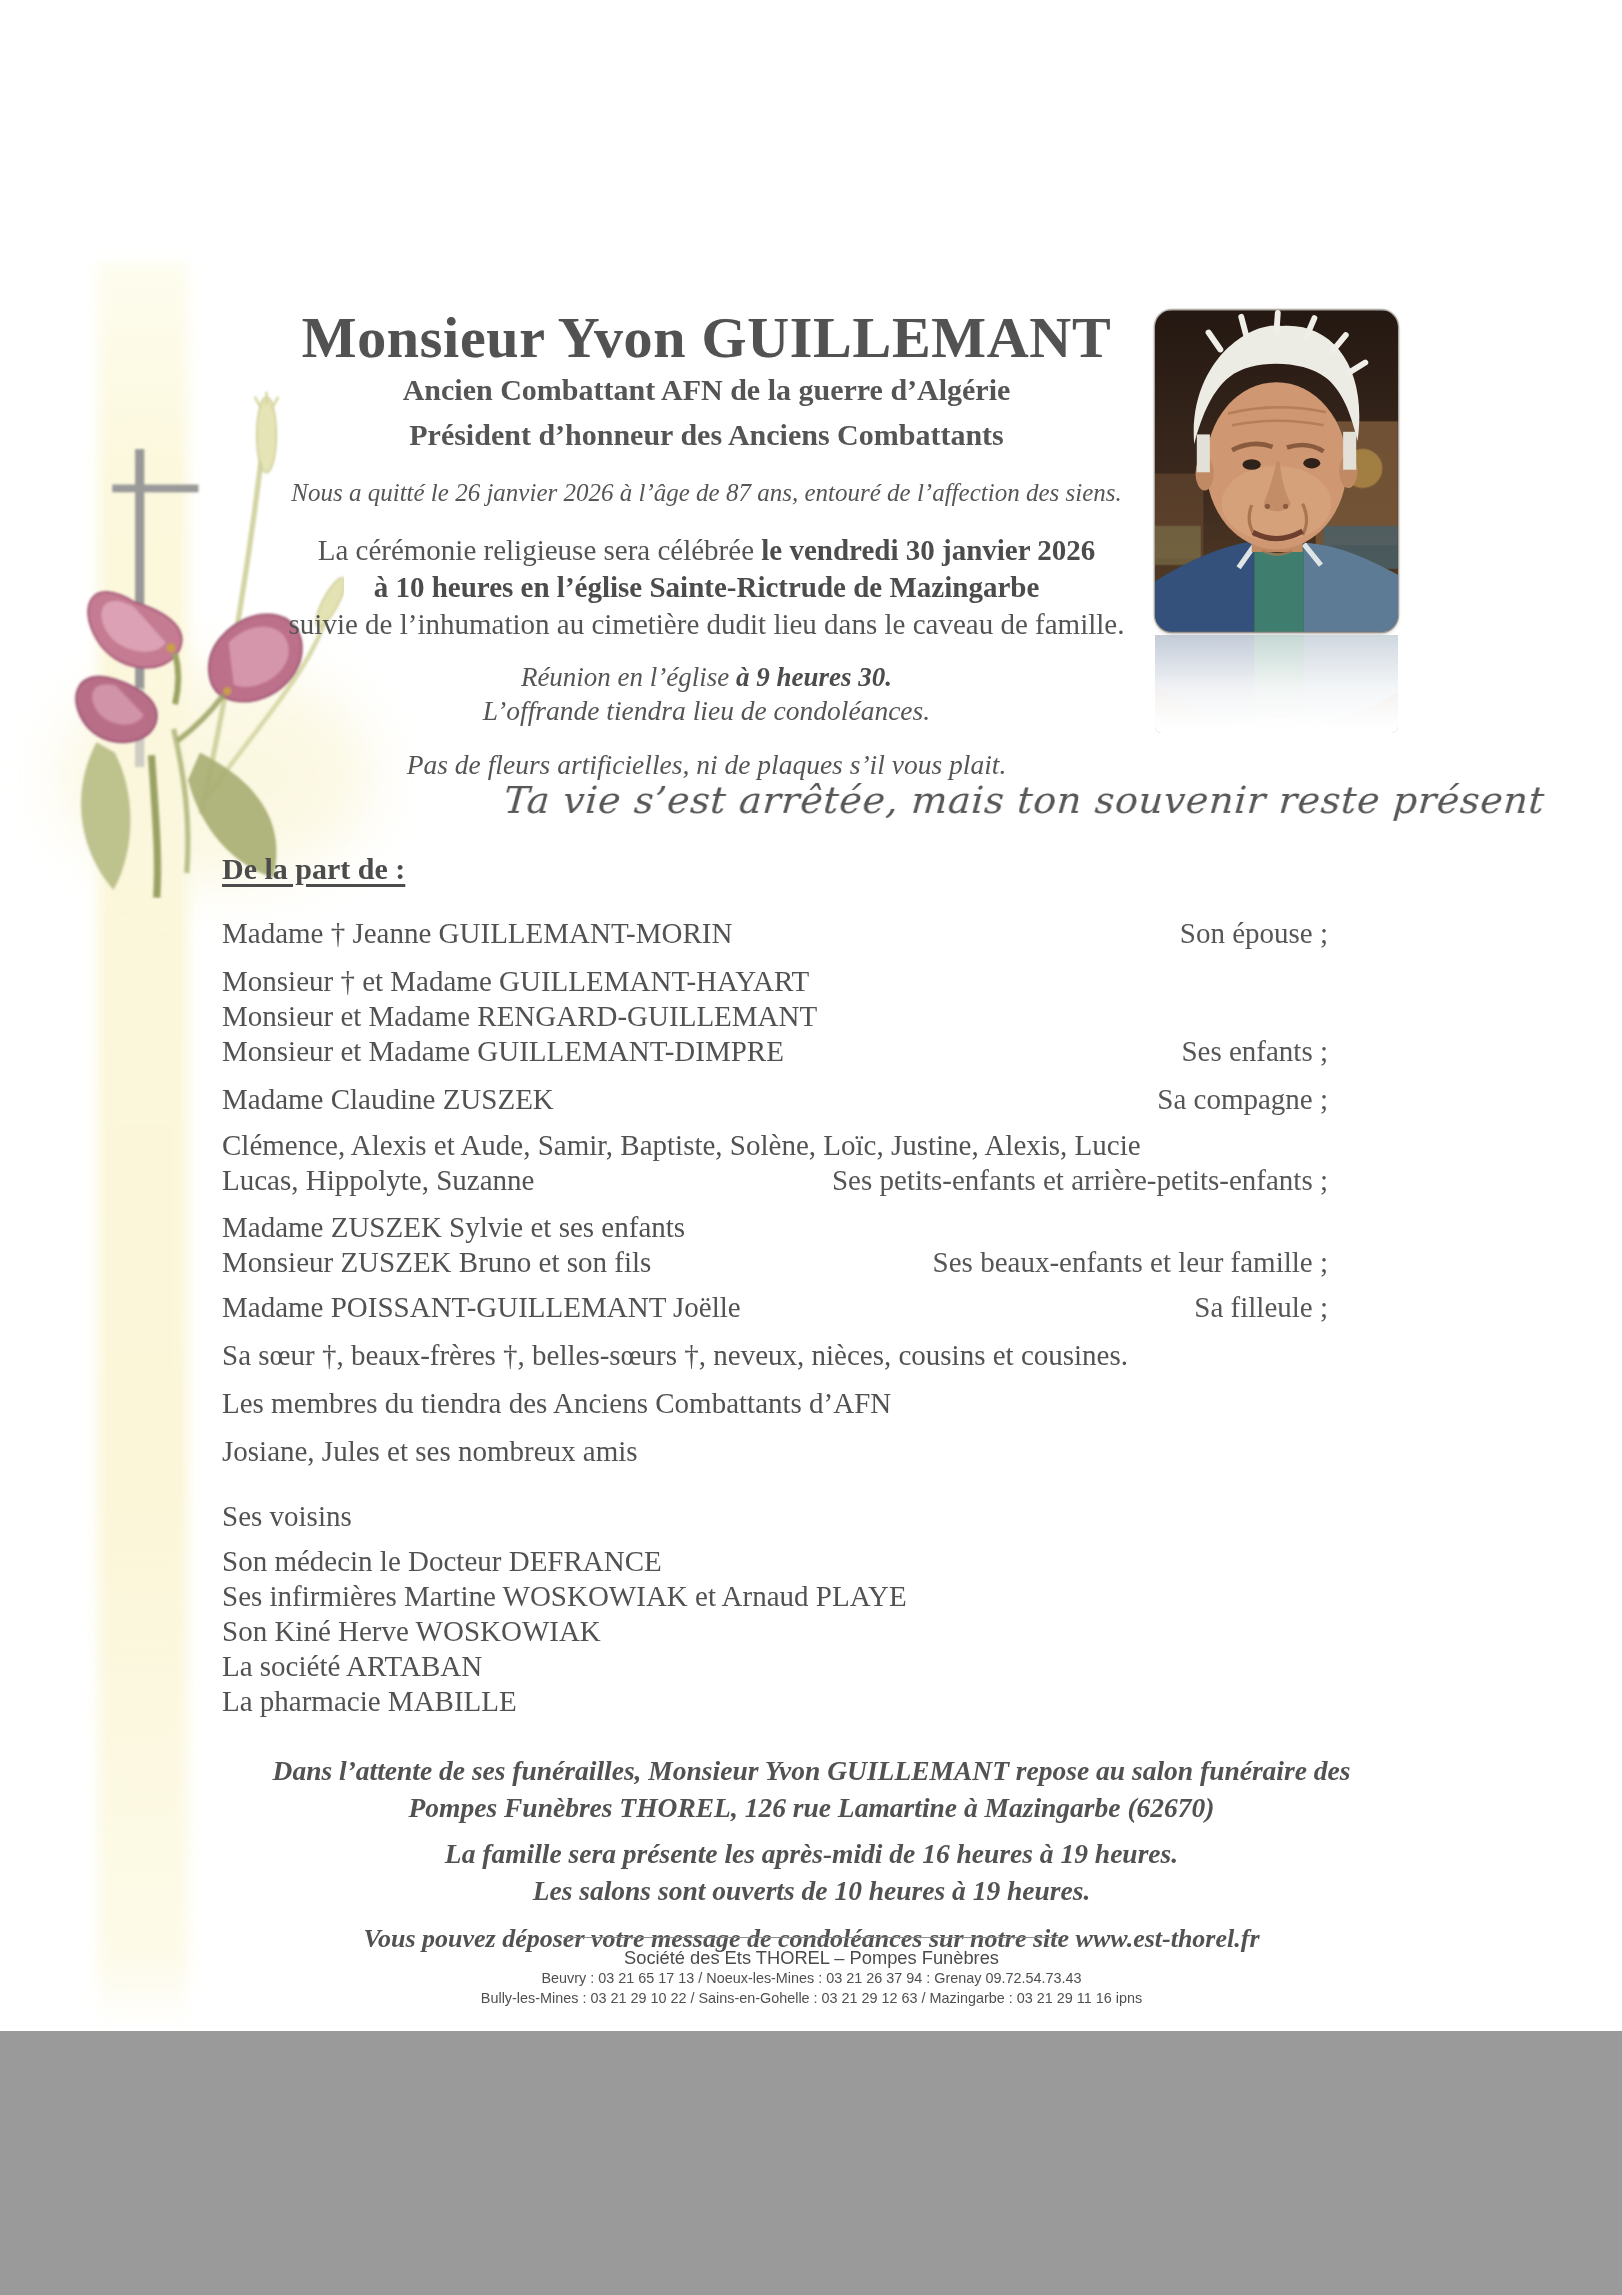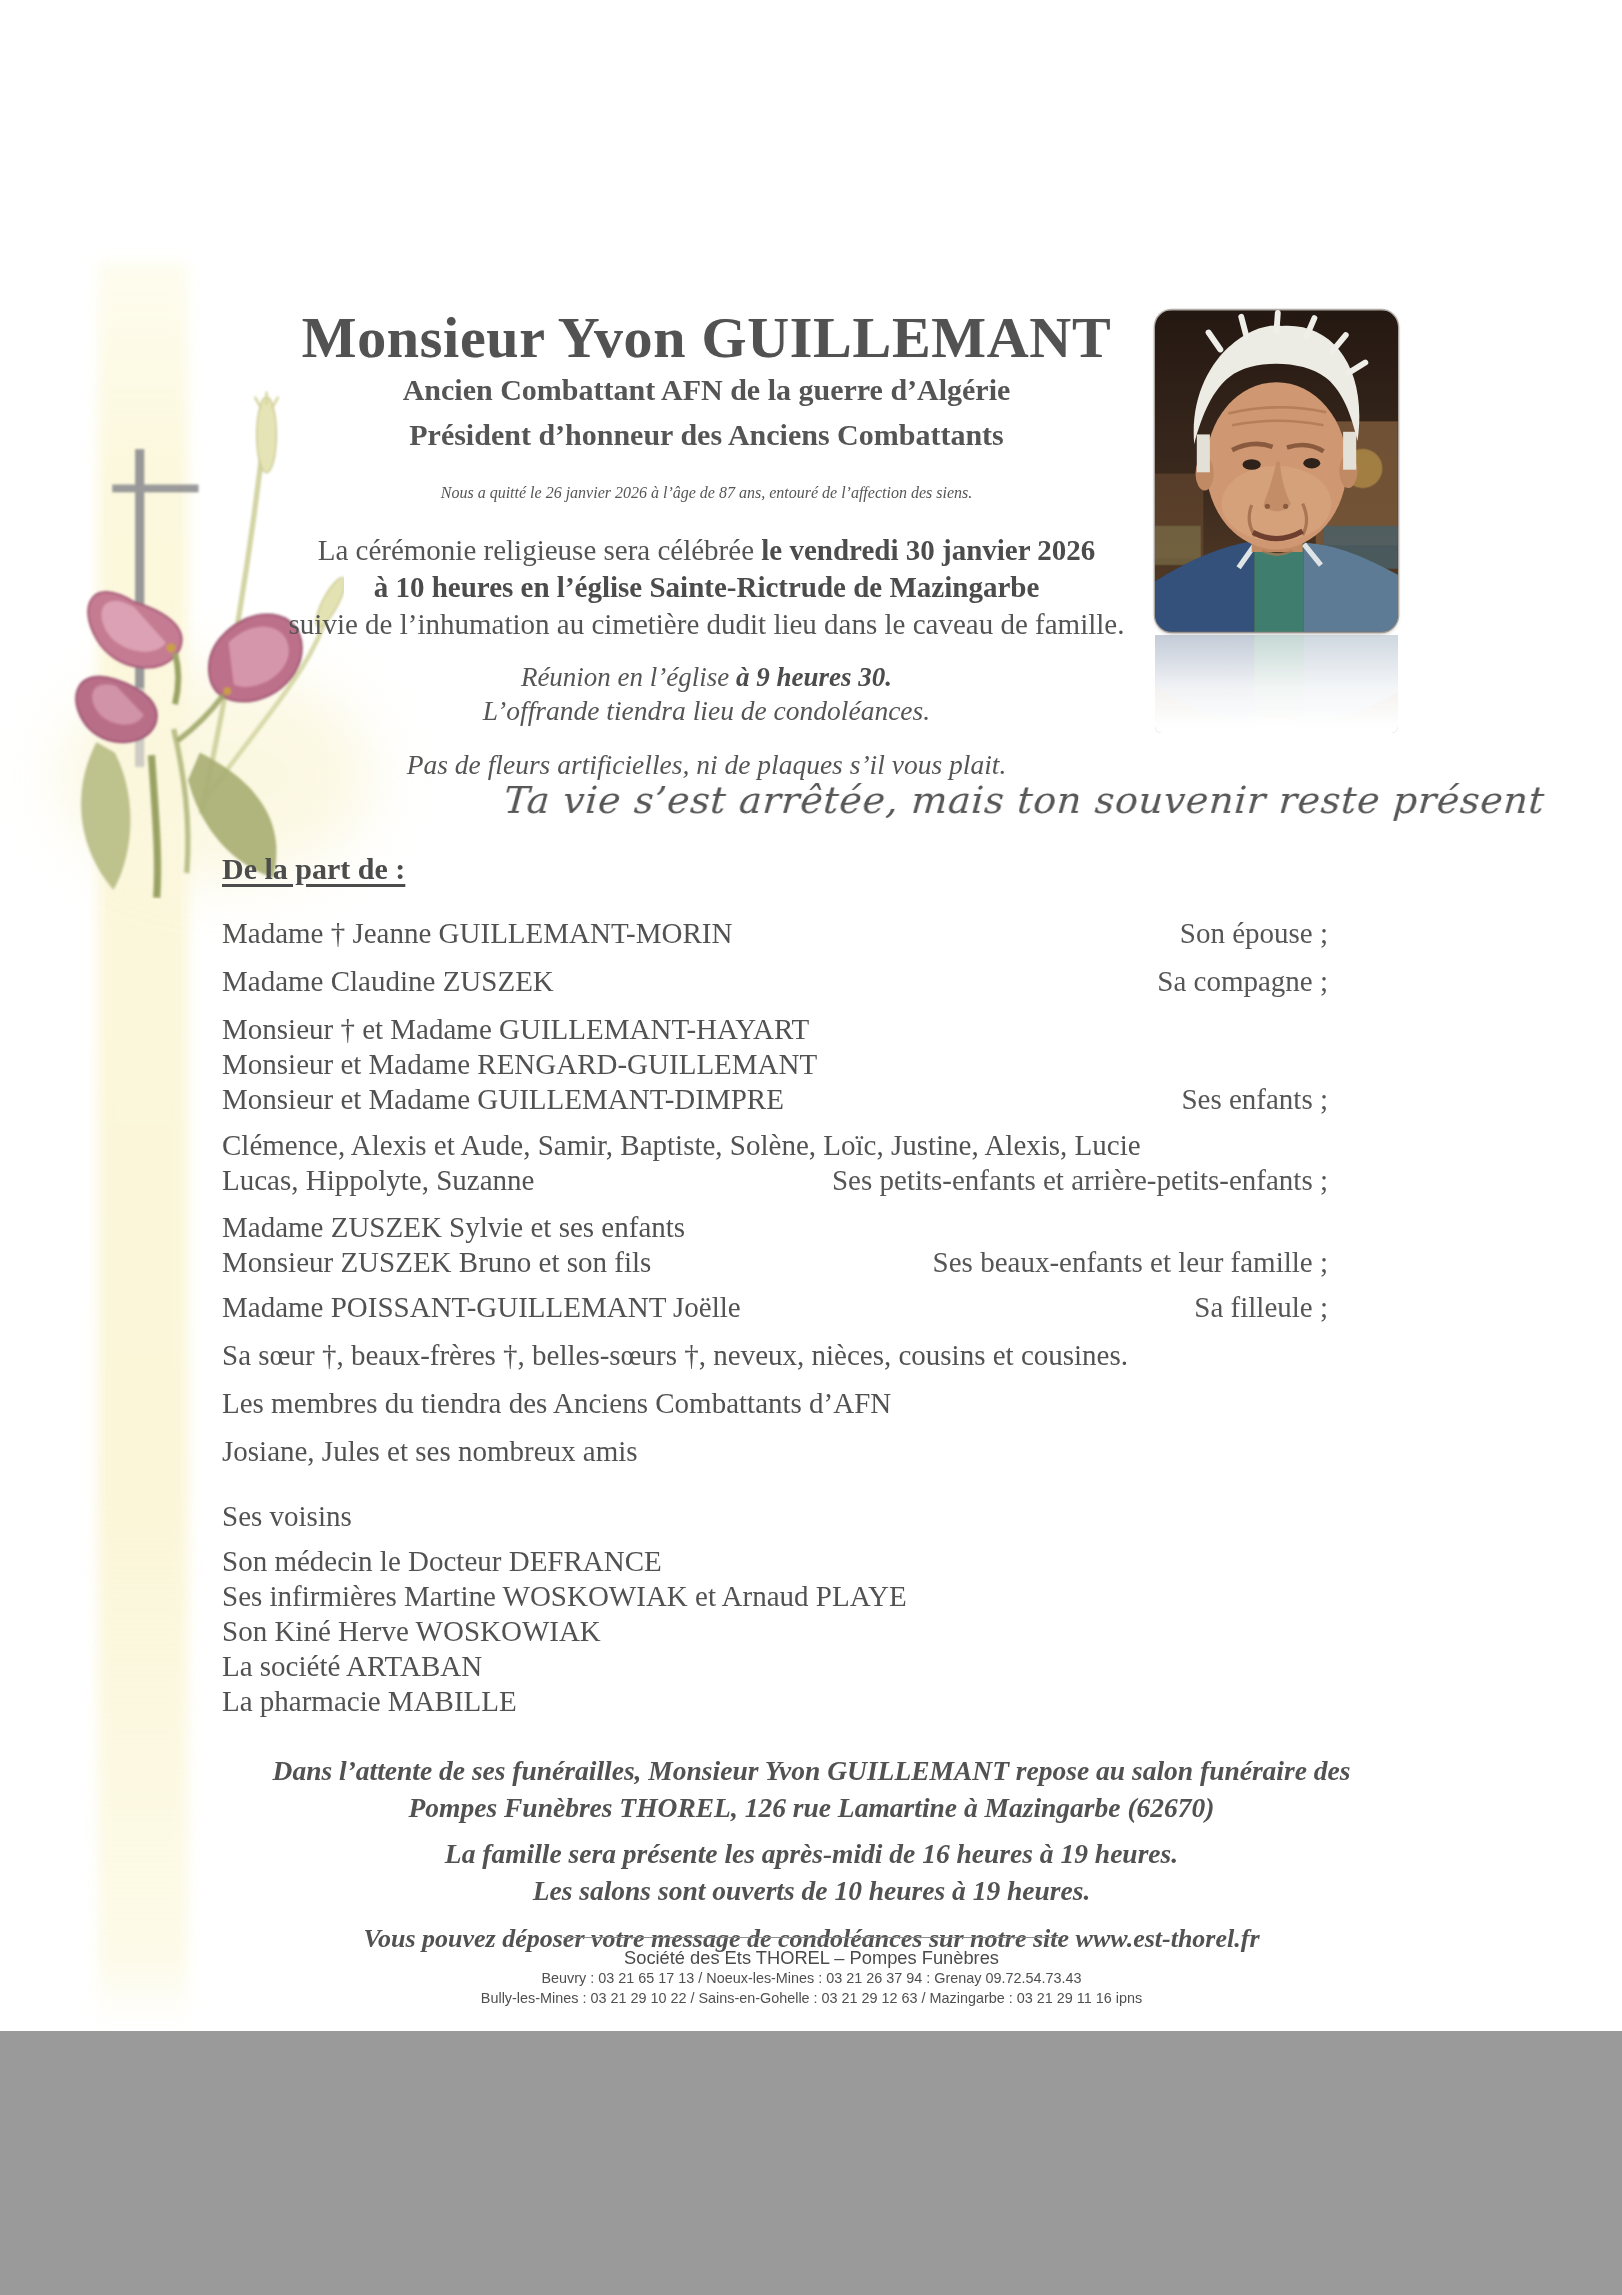--- a/index.html
+++ b/index.html
@@ -35,21 +35,21 @@
   }
   
   .center-col{
     position:absolute;left:85px;top:306px;width:1243px;text-align:center;z-index:3;
     white-space:nowrap;
   }
   .title{font-size:58px;line-height:63px;font-weight:bold;color:#525252;letter-spacing:0.7px;
          text-shadow:0 0 0.7px rgba(90,90,90,.4);}
   .subtitle{font-size:30px;line-height:41px;font-weight:bold;color:#555555;}
   .sub2{margin-top:3.9px;}
-  .passing{margin-top:21px;font-size:16px;line-height:33px;font-style:italic;color:#565656;}
+  .passing{margin-top:21px;font-size:25px;line-height:33px;font-style:italic;color:#565656;}
   .cer{font-size:29px;line-height:37px;color:#545454;}
   .cer1{margin-top:23.6px;}
   .cer b,.reunion b{font-weight:bold;color:#4c4c4c;}
   .reunion{margin-top:17px;font-size:27px;line-height:34px;font-style:italic;color:#555;}
   .offrande{font-size:27.5px;line-height:34px;font-style:italic;color:#555;}
   .fleurs{margin-top:19.6px;font-size:27.5px;line-height:34px;font-style:italic;color:#555;}
   .quote{
     position:absolute;left:504px;top:777px;width:896px;text-align:center;z-index:3;
     font-family:"DejaVu Serif","Liberation Serif",serif;
     font-size:38px;line-height:46px;font-style:italic;color:#575757;
@@ -215,30 +215,30 @@
   <div class="quote">Ta vie s’est arrêtée, mais ton souvenir reste présent</div>
 
   <div class="family">
     <span class="family-heading">De la part de :</span>
 
     <div class="group g1">
       <div class="gline">Madame † Jeanne GUILLEMANT-MORIN</div>
       <span class="rel">Son épouse ;</span>
     </div>
 
-    <div class="group g2">
-      <div class="gline">Madame Claudine ZUSZEK</div>
-      <span class="rel">Sa compagne ;</span>
-    </div>
-
     <div class="group g3">
       <div class="gline">Monsieur † et Madame GUILLEMANT-HAYART</div>
       <div class="gline">Monsieur et Madame RENGARD-GUILLEMANT</div>
       <div class="gline">Monsieur et Madame GUILLEMANT-DIMPRE</div>
       <span class="rel">Ses enfants ;</span>
+    </div>
+
+    <div class="group g2">
+      <div class="gline">Madame Claudine ZUSZEK</div>
+      <span class="rel">Sa compagne ;</span>
     </div>
 
     <div class="group g4">
       <div class="gline">Clémence, Alexis et Aude, Samir, Baptiste, Solène, Loïc, Justine, Alexis, Lucie</div>
       <div class="gline">Lucas, Hippolyte, Suzanne</div>
       <span class="rel">Ses petits-enfants et arrière-petits-enfants ;</span>
     </div>
 
     <div class="group g5">
       <div class="gline">Madame ZUSZEK Sylvie et ses enfants</div>

